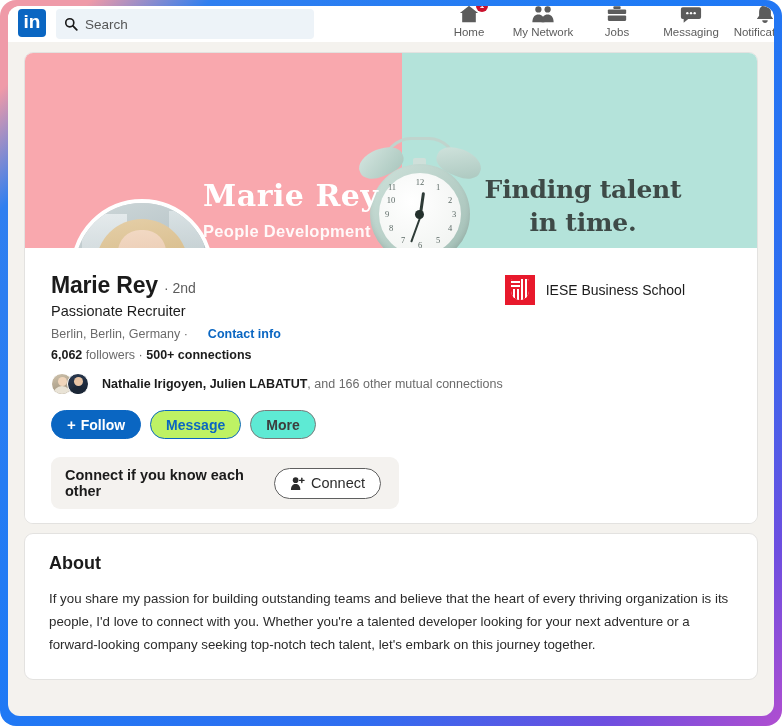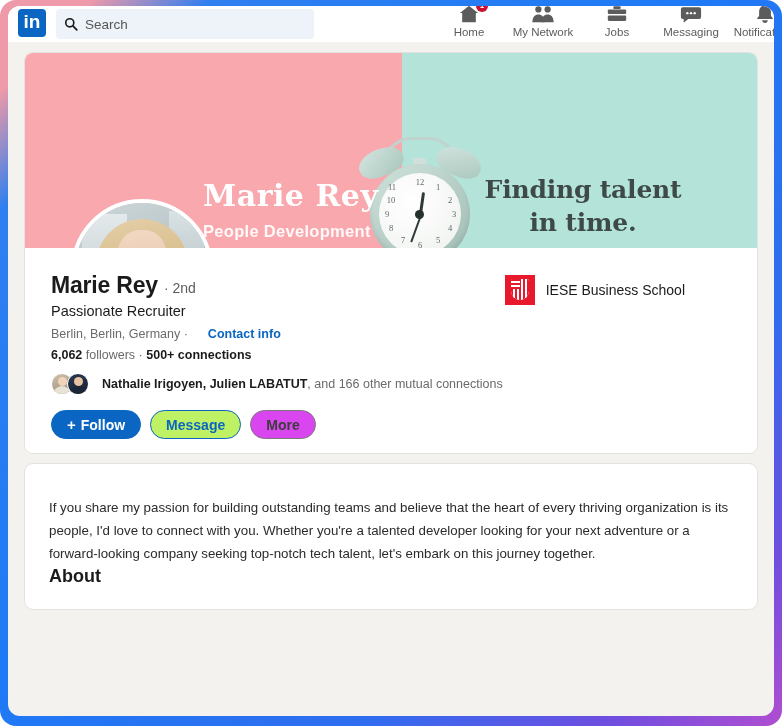--- a/index.html
+++ b/index.html
@@ -381,21 +381,21 @@
     color: #fff;
     border: 1px solid #0a66c2;
   }
   .btn-primary .plus { font-size: 15px; margin-right: 5px; font-weight: bold; }
   .btn-outline-blue {
     background: #bef264;
     color: #0a66c2;
     border: 1.5px solid #0a66c2;
   }
   .btn-outline-grey {
-    background: #d946ef;
+    background: #5eead4;
     color: #3d3d3d;
     border: 1.5px solid #7a7a7a;
   }
 
   
   #connect-box {
     margin: 18px 0 0 0;
     width: 348px;
     height: 52px;
     background: #f4f2ef;
@@ -665,24 +665,36 @@
             <span>Follow</span>
           </div>
           <div class="btn btn-outline-blue">
             <span>Message</span>
           </div>
           <div class="btn btn-outline-grey">
             <span>More</span>
           </div>
         </div>
 
+        <div id="connect-box">
+          <span id="connect-label">Connect if you know each other</span>
+          <div id="connect-btn">
+            <svg width="15" height="15" viewBox="0 0 16 16">
+              <circle cx="6" cy="4.4" r="3" fill="#2b2b2b"></circle>
+              <path d="M1 15 C1 10.6 3.2 8.6 6 8.6 C8.8 8.6 11 10.6 11 15 Z" fill="#2b2b2b"></path>
+              <path d="M12.6 2.4 V7" stroke="#2b2b2b" stroke-width="1.5" stroke-linecap="round"></path>
+              <path d="M10.3 4.7 H14.9" stroke="#2b2b2b" stroke-width="1.5" stroke-linecap="round"></path>
+            </svg>
+            <span>Connect</span>
+          </div>
+        </div>
 
       </div>
     </div>
 
     <div class="card" id="about-card">
+      <div id="about-title">About</div>
       <div id="about-text">If you share my passion for building outstanding teams and believe that the heart of every thriving organization is its people, I'd love to connect with you. Whether you're a talented developer looking for your next adventure or a forward-looking company seeking top-notch tech talent, let's embark on this journey together.</div>
-      <div id="about-title">About</div>
     </div>
 
   </div>
 </div>
 </div>
 
 </body></html>

